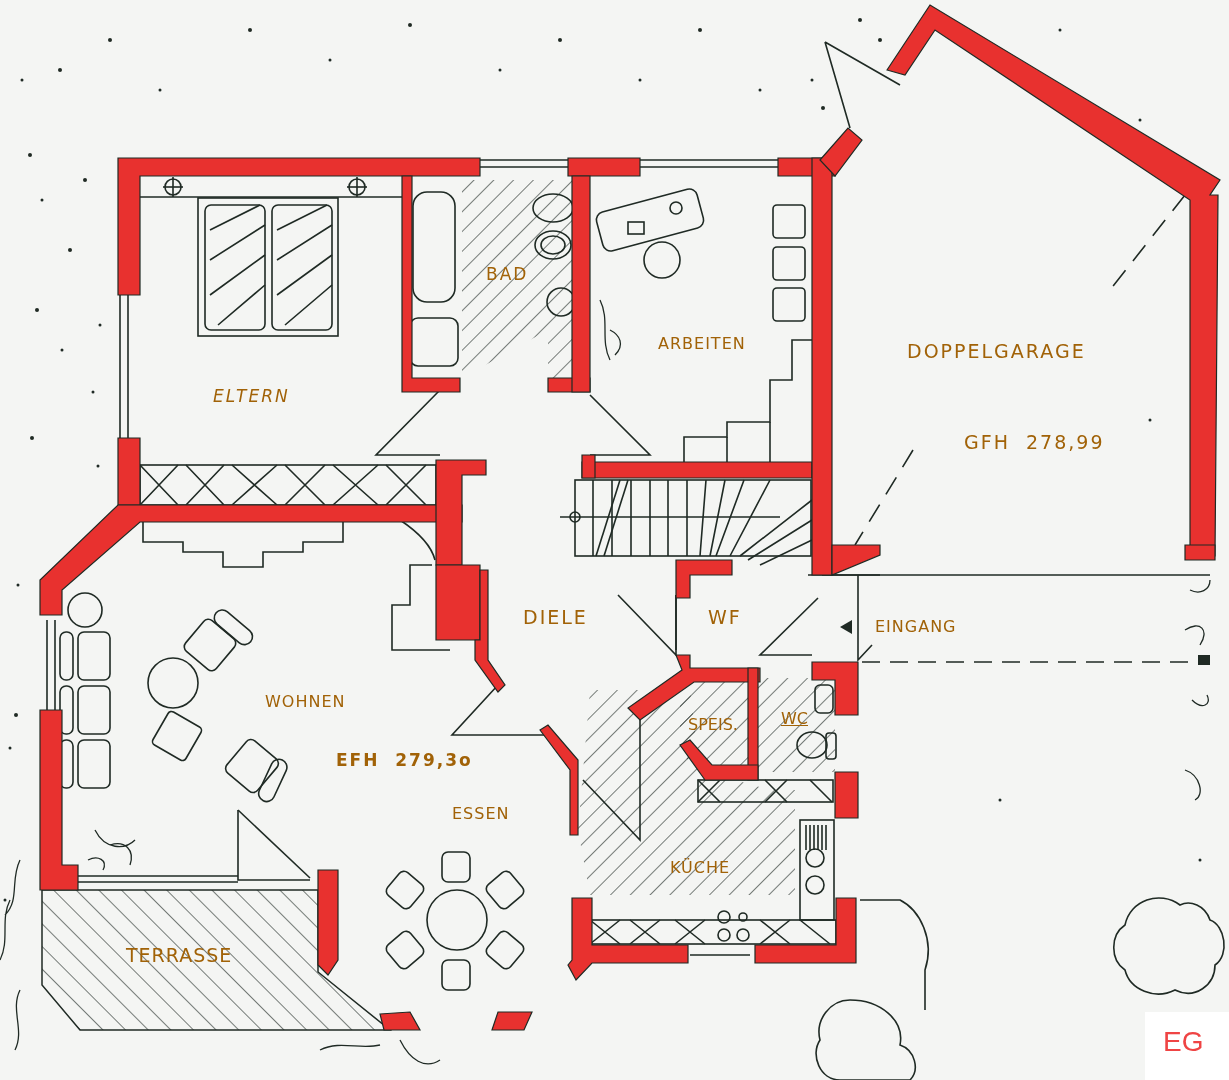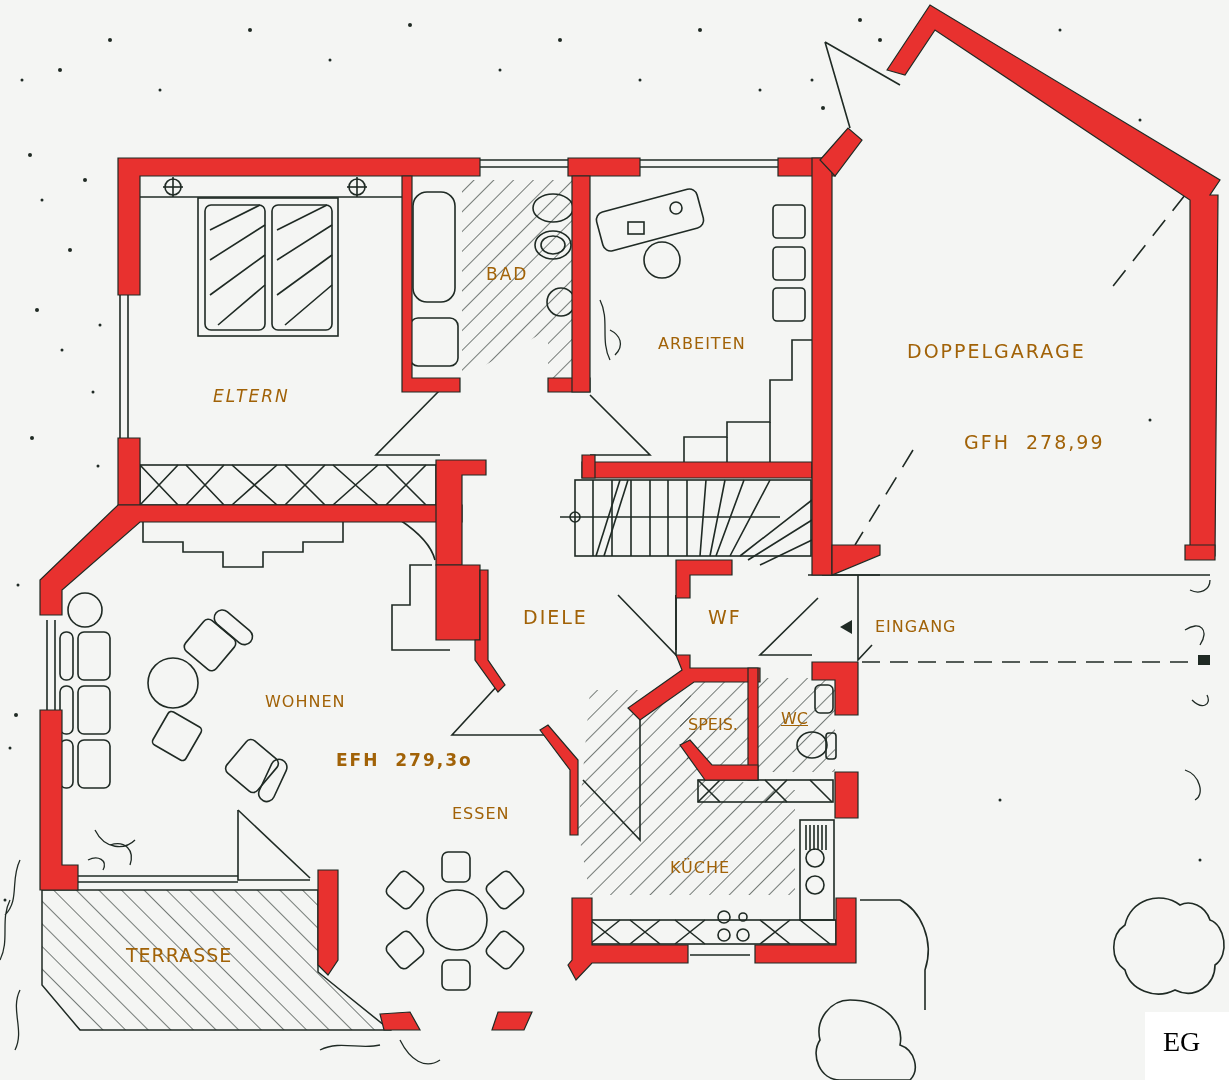--- a/index.html
+++ b/index.html
@@ -2,21 +2,21 @@
 <html><head>
 <meta charset="utf-8">
 <style>
   html, body { margin:0; padding:0; background:#f4f5f3; }
   body { width:1229px; height:1080px; position:relative; overflow:hidden; font-family:"DejaVu Sans", sans-serif; }
   #plan { position:absolute; left:0; top:0; width:1229px; height:1080px; }
   .lbl { position:absolute; color:#a16207; font-family:"DejaVu Sans", sans-serif; letter-spacing:2px; font-size:17px; white-space:nowrap; }
   .lbl.big { font-size:19px; letter-spacing:2px; }
   .lbl.small { font-size:16px; letter-spacing:1px; }
   .eg { position:absolute; left:1145px; top:1012px; width:84px; height:68px; background:#ffffff; }
-  .eg span { position:absolute; left:18px; top:14px; font-family:Liberation Serif, serif; font-size:28px; color:#000000; letter-spacing:0; }
+  .eg span { position:absolute; left:18px; top:14px; font-family:Liberation Sans, sans-serif; font-size:28px; color:#ef4444; letter-spacing:0; }
 </style>
 </head>
 <body>
 
 <svg id="plan" viewBox="0 0 1229 1080" xmlns="http://www.w3.org/2000/svg">
   <defs>
     <pattern id="hatch" patternUnits="userSpaceOnUse" width="14" height="14" patternTransform="rotate(45)">
       <line x1="0" y1="0" x2="0" y2="14" stroke="#1f2a24" stroke-width="1.2"></line>
     </pattern>
     <pattern id="hatch2" patternUnits="userSpaceOnUse" width="16" height="16" patternTransform="rotate(-45)">

